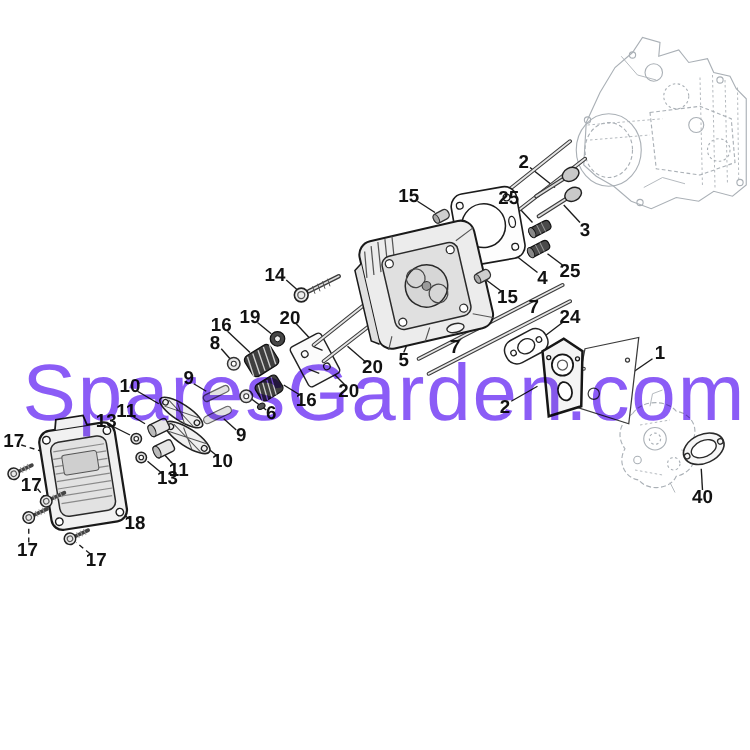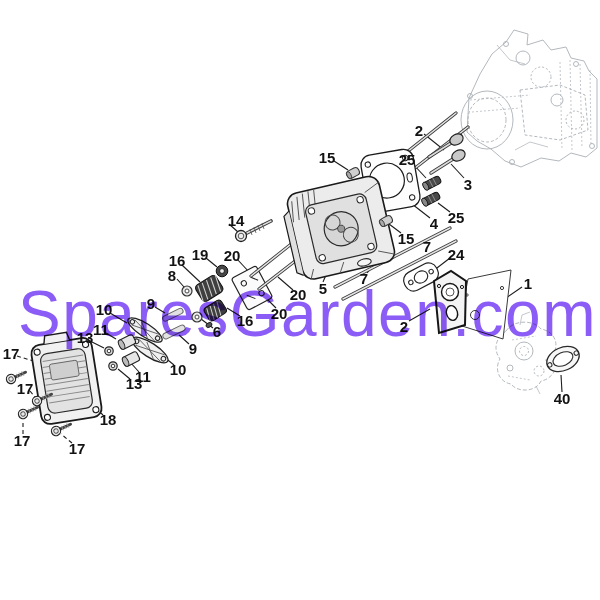--- a/index.html
+++ b/index.html
@@ -308,21 +308,21 @@
 </svg>
 
 <div class="callouts">
       <div class="callout" style="left: 327px; top: 157px;">15</div>
       <div class="callout" style="left: 407px; top: 159px;">25</div>
       <div class="callout" style="left: 419px; top: 130px;">2</div>
       <div class="callout" style="left: 468px; top: 184px;">3</div>
       <div class="callout" style="left: 456px; top: 217px;">25</div>
       <div class="callout" style="left: 434px; top: 223px;">4</div>
       <div class="callout" style="left: 406px; top: 238px;">15</div>
-      <div class="callout" style="left: 236px; top: 220px;">14</div>
+      <div class="callout" style="left: 220px; top: 220px;">14</div>
       <div class="callout" style="left: 200px; top: 254px;">19</div>
       <div class="callout" style="left: 177px; top: 260px;">16</div>
       <div class="callout" style="left: 232px; top: 255px;">20</div>
       <div class="callout" style="left: 172px; top: 275px;">8</div>
       <div class="callout" style="left: 323px; top: 288px;">5</div>
       <div class="callout" style="left: 427px; top: 246px;">7</div>
       <div class="callout" style="left: 364px; top: 278px;">7</div>
       <div class="callout" style="left: 456px; top: 254px; text-align: right;">24</div>
       <div class="callout" style="left: 528px; top: 283px;">1</div>
       <div class="callout" style="left: 404px; top: 326px;">2</div>

